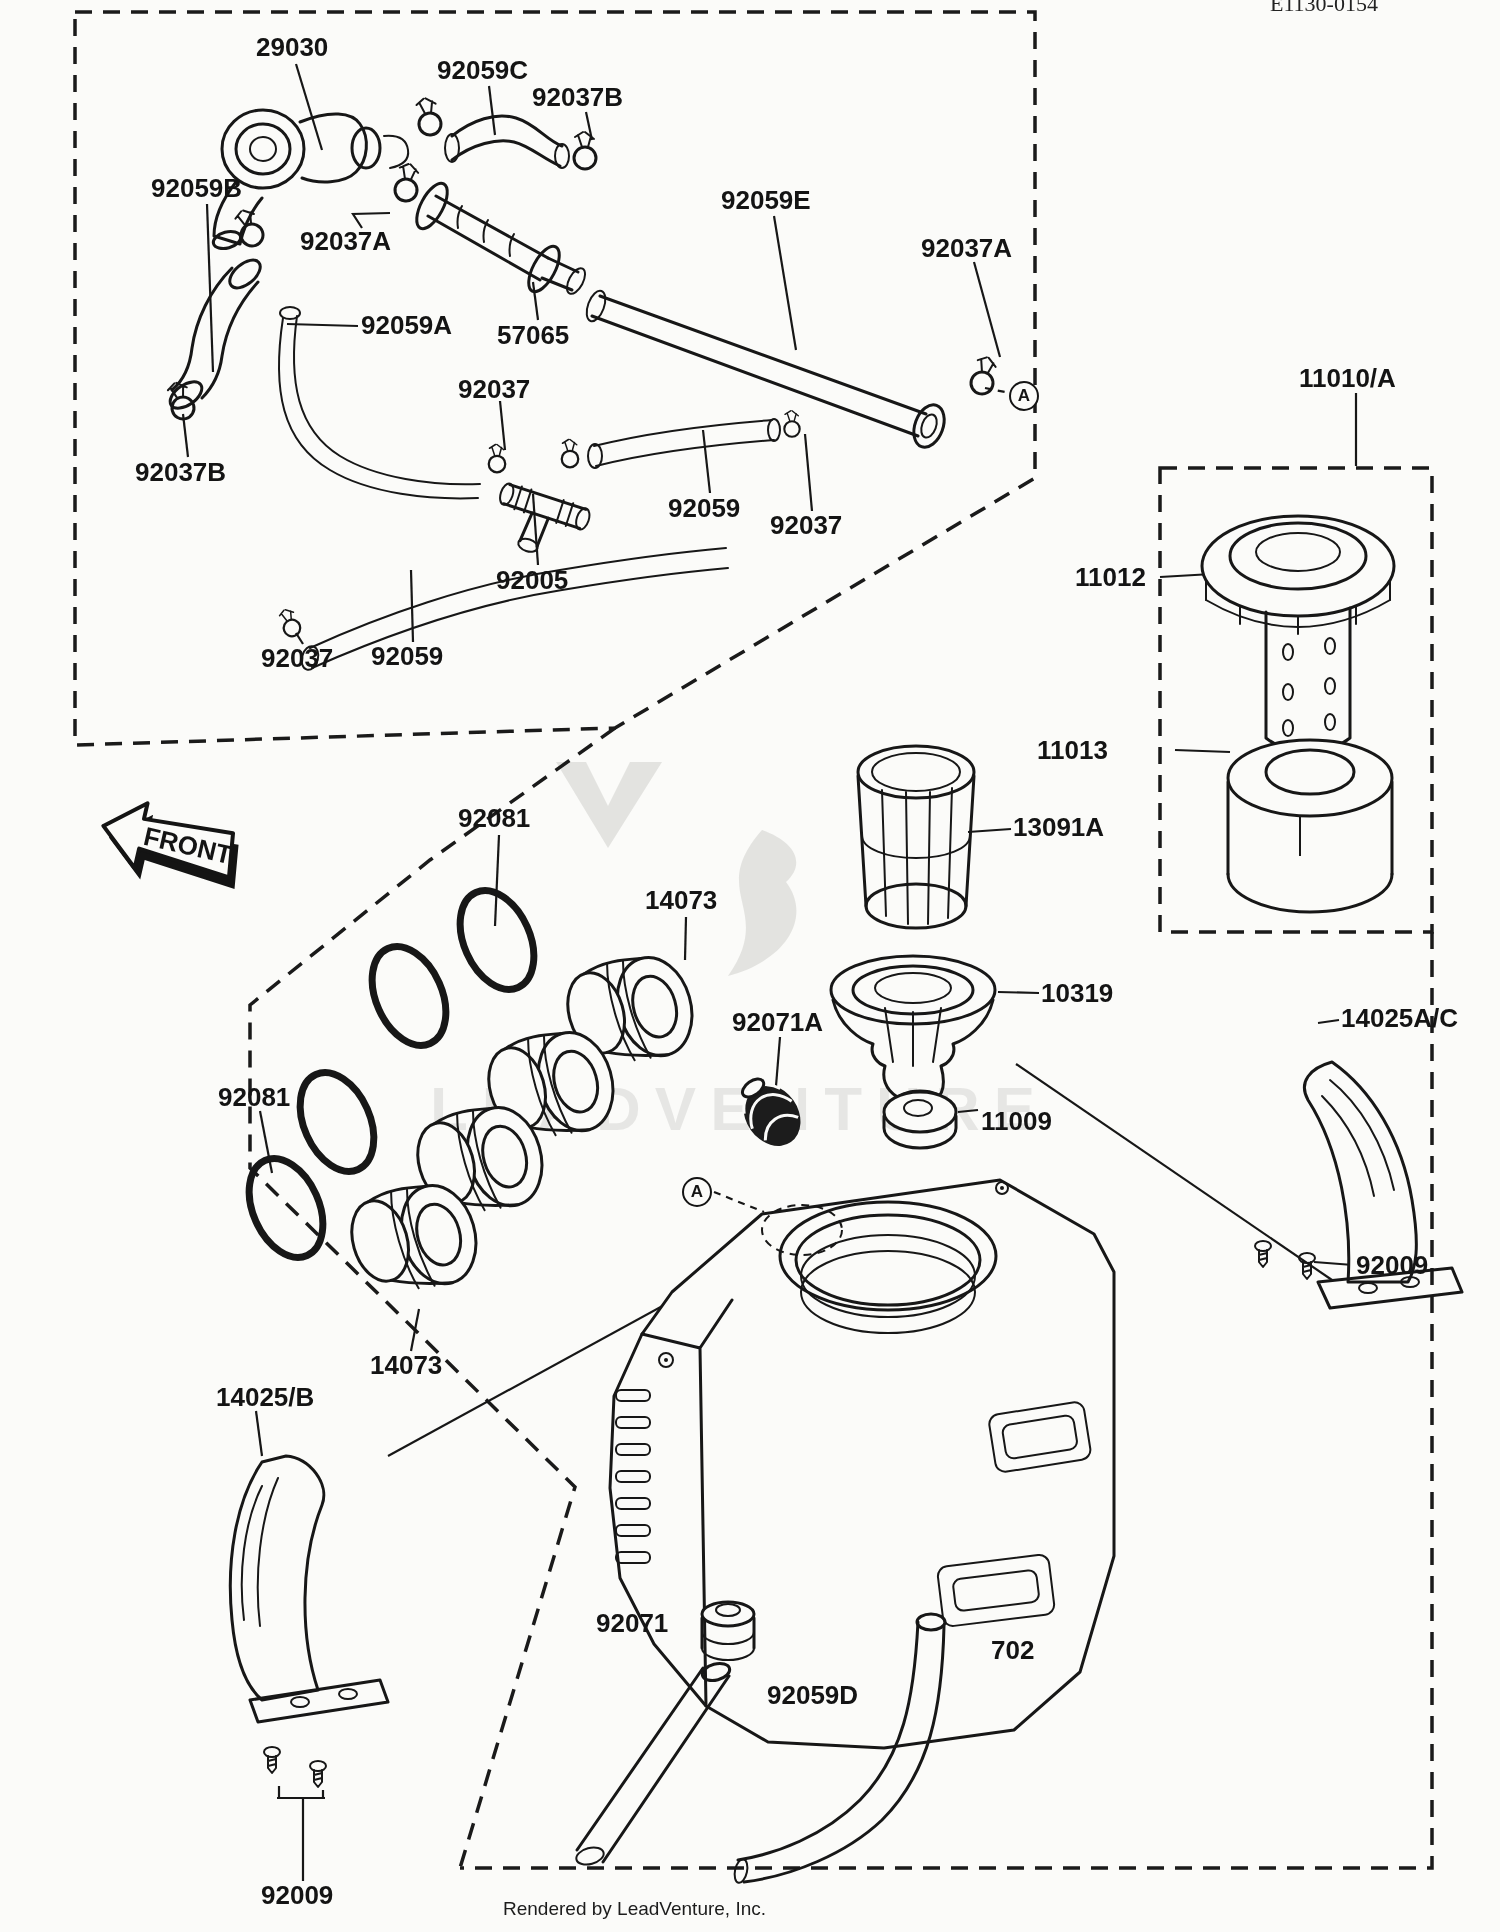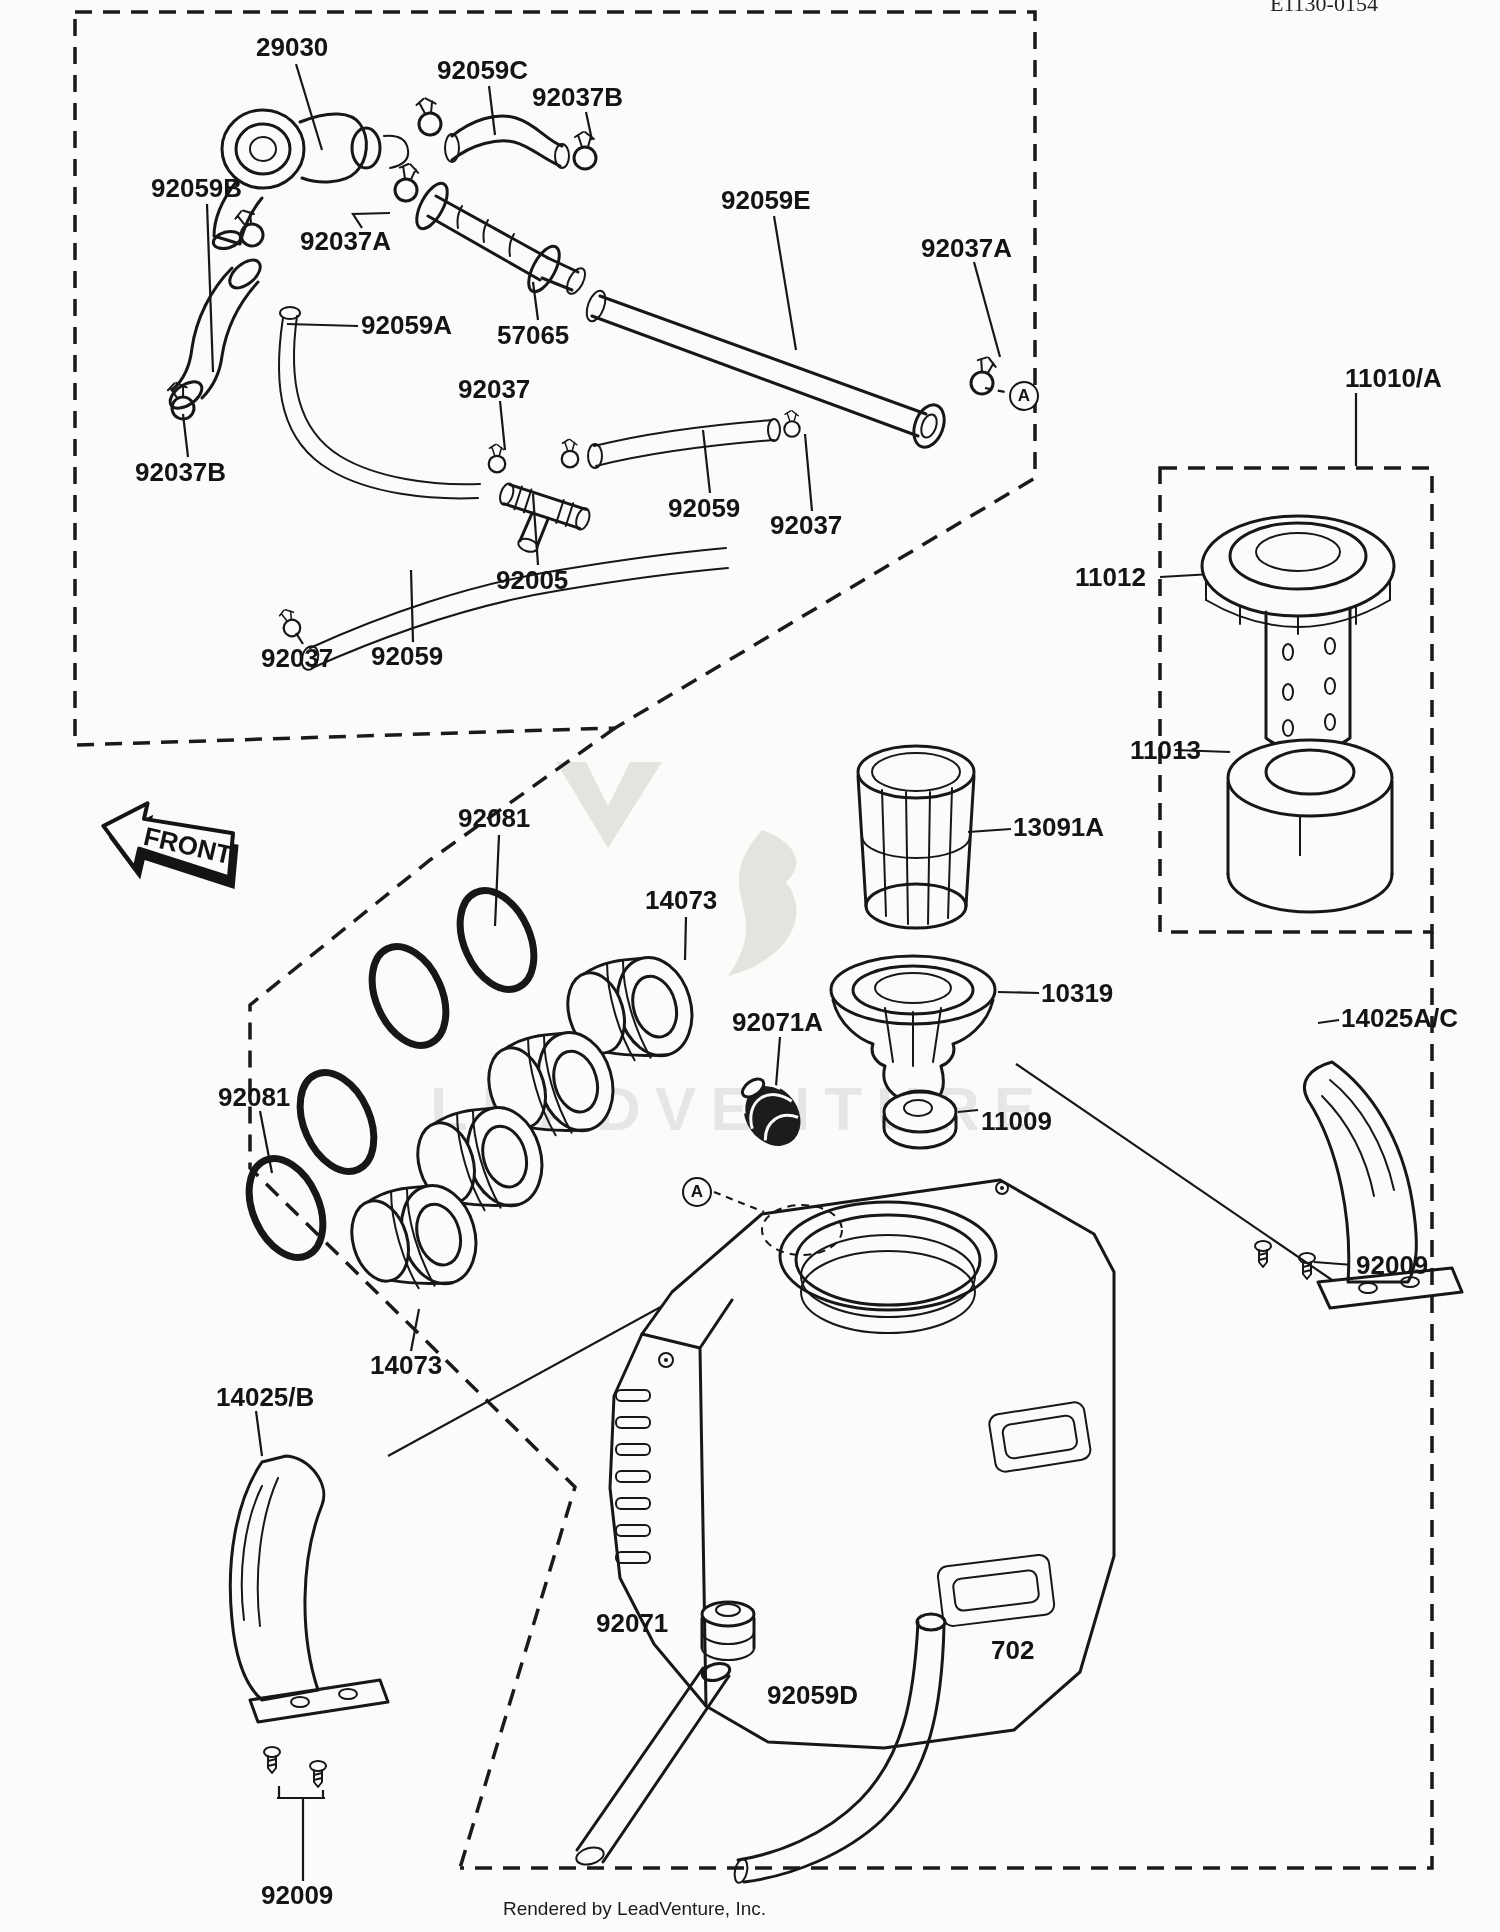--- a/index.html
+++ b/index.html
@@ -338,23 +338,23 @@
 <div class="callout" style="left:921px;top:235px;">92037A</div>
 <div class="callout" style="left:361px;top:312px;">92059A</div>
 <div class="callout" style="left:497px;top:322px;">57065</div>
 <div class="callout" style="left:458px;top:376px;">92037</div>
 <div class="callout" style="left:668px;top:495px;">92059</div>
 <div class="callout" style="left:770px;top:512px;">92037</div>
 <div class="callout" style="left:496px;top:567px;">92005</div>
 <div class="callout" style="left:135px;top:459px;">92037B</div>
 <div class="callout" style="left:261px;top:645px;">92037</div>
 <div class="callout" style="left:371px;top:643px;">92059</div>
-<div class="callout" style="left:1299px;top:365px;margin-left:46px;">11010/A</div>
+<div class="callout" style="left:1299px;top:365px;">11010/A</div>
 <div class="callout" style="left:1075px;top:564px;">11012</div>
-<div class="callout" style="left:1130px;top:737px;">11013</div>
+<div class="callout" style="left:1037px;top:737px;">11013</div>
 <div class="callout" style="left:1013px;top:814px;">13091A</div>
 <div class="callout" style="left:458px;top:805px;">92081</div>
 <div class="callout" style="left:645px;top:887px;">14073</div>
 <div class="callout" style="left:1041px;top:980px;">10319</div>
 <div class="callout" style="left:732px;top:1009px;">92071A</div>
 <div class="callout" style="left:981px;top:1095px;margin-top:13px;">11009</div>
 <div class="callout" style="left:1341px;top:1005px;">14025A/C</div>
 <div class="callout" style="left:1356px;top:1252px;">92009</div>
 <div class="callout" style="left:218px;top:1084px;">92081</div>
 <div class="callout" style="left:370px;top:1352px;">14073</div>

